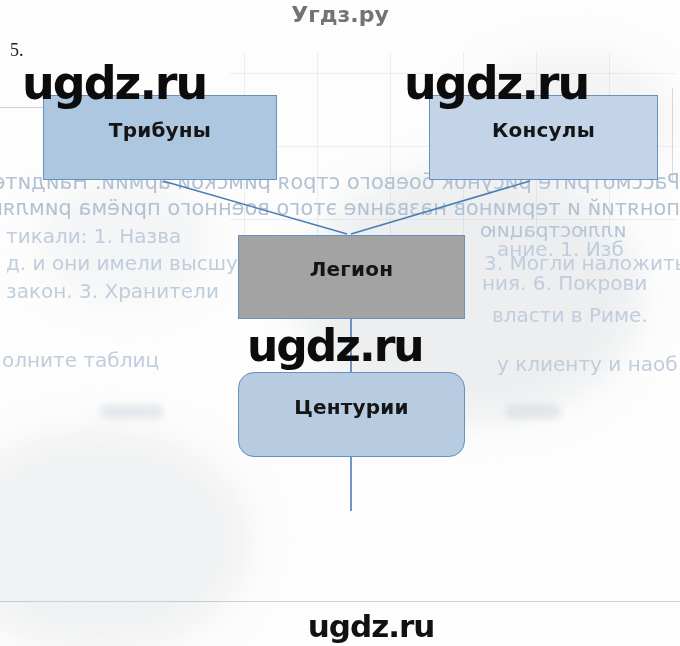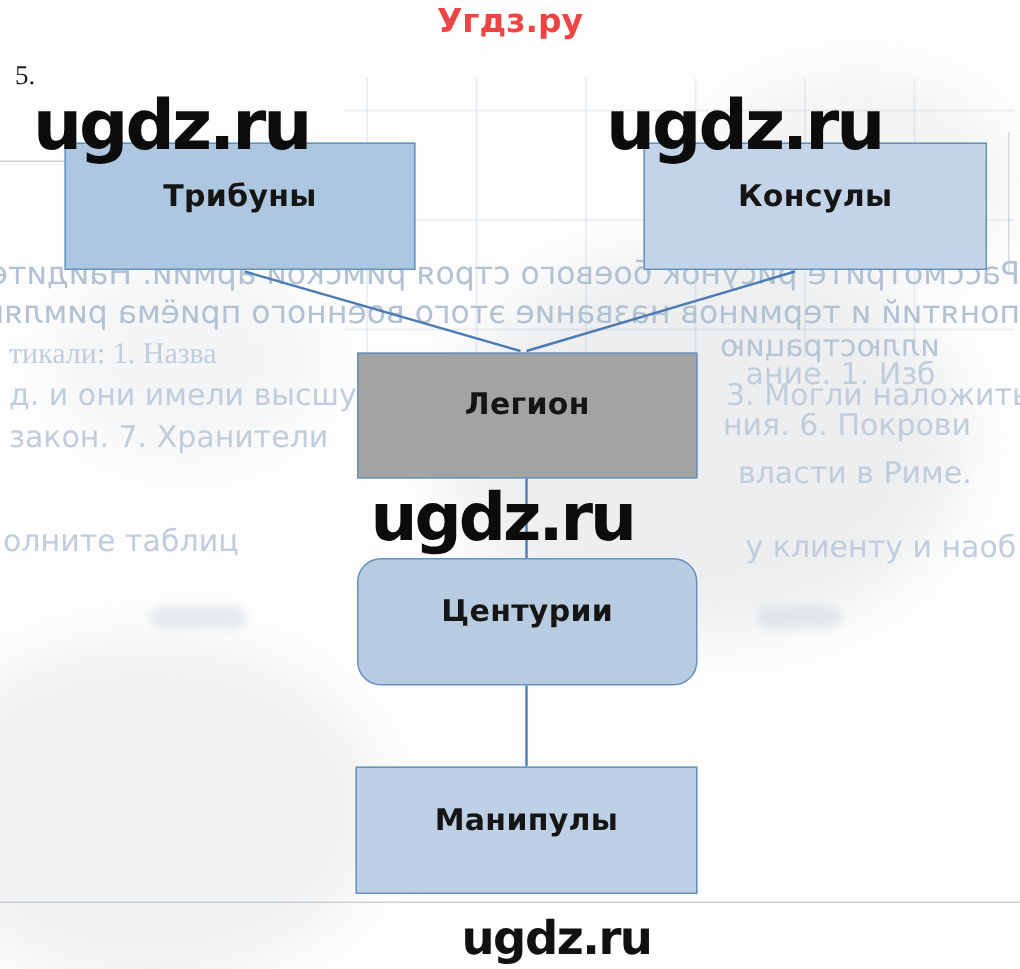--- a/index.html
+++ b/index.html
@@ -47,21 +47,21 @@
   }
   .node .lbl{font-weight:bold;font-size:20px;color:#151515;transform:translateY(-8px);letter-spacing:0.2px;}
   .node.tribuny{left:43px;top:95px;width:234px;height:85px;background:#aec7e0;}
   .node.konsuly{left:429px;top:95px;width:229px;height:85px;background:#c4d4e8;}
   .node.legion{left:238px;top:235px;width:227px;height:84px;background:#a3a3a3;}
   .node.centurii{left:238px;top:372px;width:227px;height:85px;background:#b8cce1;border-radius:16px;}
   .node.manipuly{left:237px;top:511px;width:228px;height:85px;background:#bdd0e5;}
 
   
   .site-title{position:absolute;left:0;right:0;top:0;text-align:center;z-index:10;
-    font-size:22px;font-weight:700;color:#ef4444;line-height:30px;}
+    font-size:22px;font-weight:700;color:#737373;line-height:30px;}
   .task-num{position:absolute;left:10px;top:40px;z-index:10;
     font-family:"Liberation Serif","DejaVu Serif",serif;font-size:18px;color:#1b1b1b;}
   .wm{position:absolute;z-index:40;font-weight:800;color:#0c0c0c;letter-spacing:-2px;
     font-size:46px;line-height:1;}
   .wm.tl{left:22px;top:60px;}
   .wm.tr{left:404px;top:60px;}
   .wm.c{left:247px;top:324px;font-size:44px;}
   .wm-footer{position:absolute;z-index:40;left:371px;top:611px;transform:translateX(-50%);
     font-weight:700;color:#111111;font-size:31px;letter-spacing:-1px;line-height:1;}
 </style>
@@ -78,25 +78,25 @@
   <div class="rule bottom"></div>
   <div class="rule topleft"></div>
   <div class="rule rightv"></div>
   <div class="smudge s1"></div>
   <div class="smudge s2"></div>
 
   <div class="bt mirrorline" style="top:172px;">Рассмотрите рисунок боевого строя римской армии. Найдите</div>
   <div class="bt mirrorline" style="top:198px;">понятий и терминов название этого военного приёма римлян.</div>
   <div class="bt mirrorfrag" style="left:480px;top:220px;">иллюстрацию</div>
 
-  <div class="bt frag" style="left:6px;top:226px;font-family:Liberation Serif, serif;">тикали: 1. Назва</div>
+  <div class="bt frag" style="left:6px;top:226px;">тикали: 1. Назва</div>
   <div class="bt frag" style="left:497px;top:239px;">ание. 1. Изб</div>
   <div class="bt frag" style="left:6px;top:253px;">д. и они имели высшую до</div>
   <div class="bt frag" style="left:484px;top:253px;">3. Могли наложить</div>
-  <div class="bt frag" style="left:6px;top:281px;">закон. 7. Хранители</div>
+  <div class="bt frag" style="left:6px;top:281px;">закон. 3. Хранители</div>
   <div class="bt frag" style="left:482px;top:273px;">ния. 6. Покрови</div>
   <div class="bt frag" style="left:2px;top:350px;">олните таблиц</div>
   <div class="bt frag" style="left:492px;top:305px;">власти в Риме.</div>
   <div class="bt frag" style="left:497px;top:354px;">у клиенту и наоб</div>
 
   <svg class="connectors" width="680" height="646">
     <line x1="163" y1="181" x2="347" y2="234"></line>
     <line x1="530" y1="181" x2="351" y2="234"></line>
     <line x1="351" y1="319" x2="351" y2="372"></line>
     <line x1="351" y1="457" x2="351" y2="511"></line>
@@ -107,23 +107,20 @@
   </div>
   <div class="node tribuny">
     <span class="lbl">Трибуны</span>
   </div>
   <div class="node legion">
     <span class="lbl">Легион</span>
   </div>
   <div class="node centurii">
     <span class="lbl">Центурии</span>
   </div>
-  <div class="node manipuly">
-    <span class="lbl">Манипулы</span>
-  </div>
 
   <div class="site-title">Угдз.ру</div>
   <div class="task-num">5.</div>
   <div class="wm tl">ugdz.ru</div>
   <div class="wm tr">ugdz.ru</div>
   <div class="wm c">ugdz.ru</div>
   <div class="wm-footer">ugdz.ru</div>
 
 </div>
 

